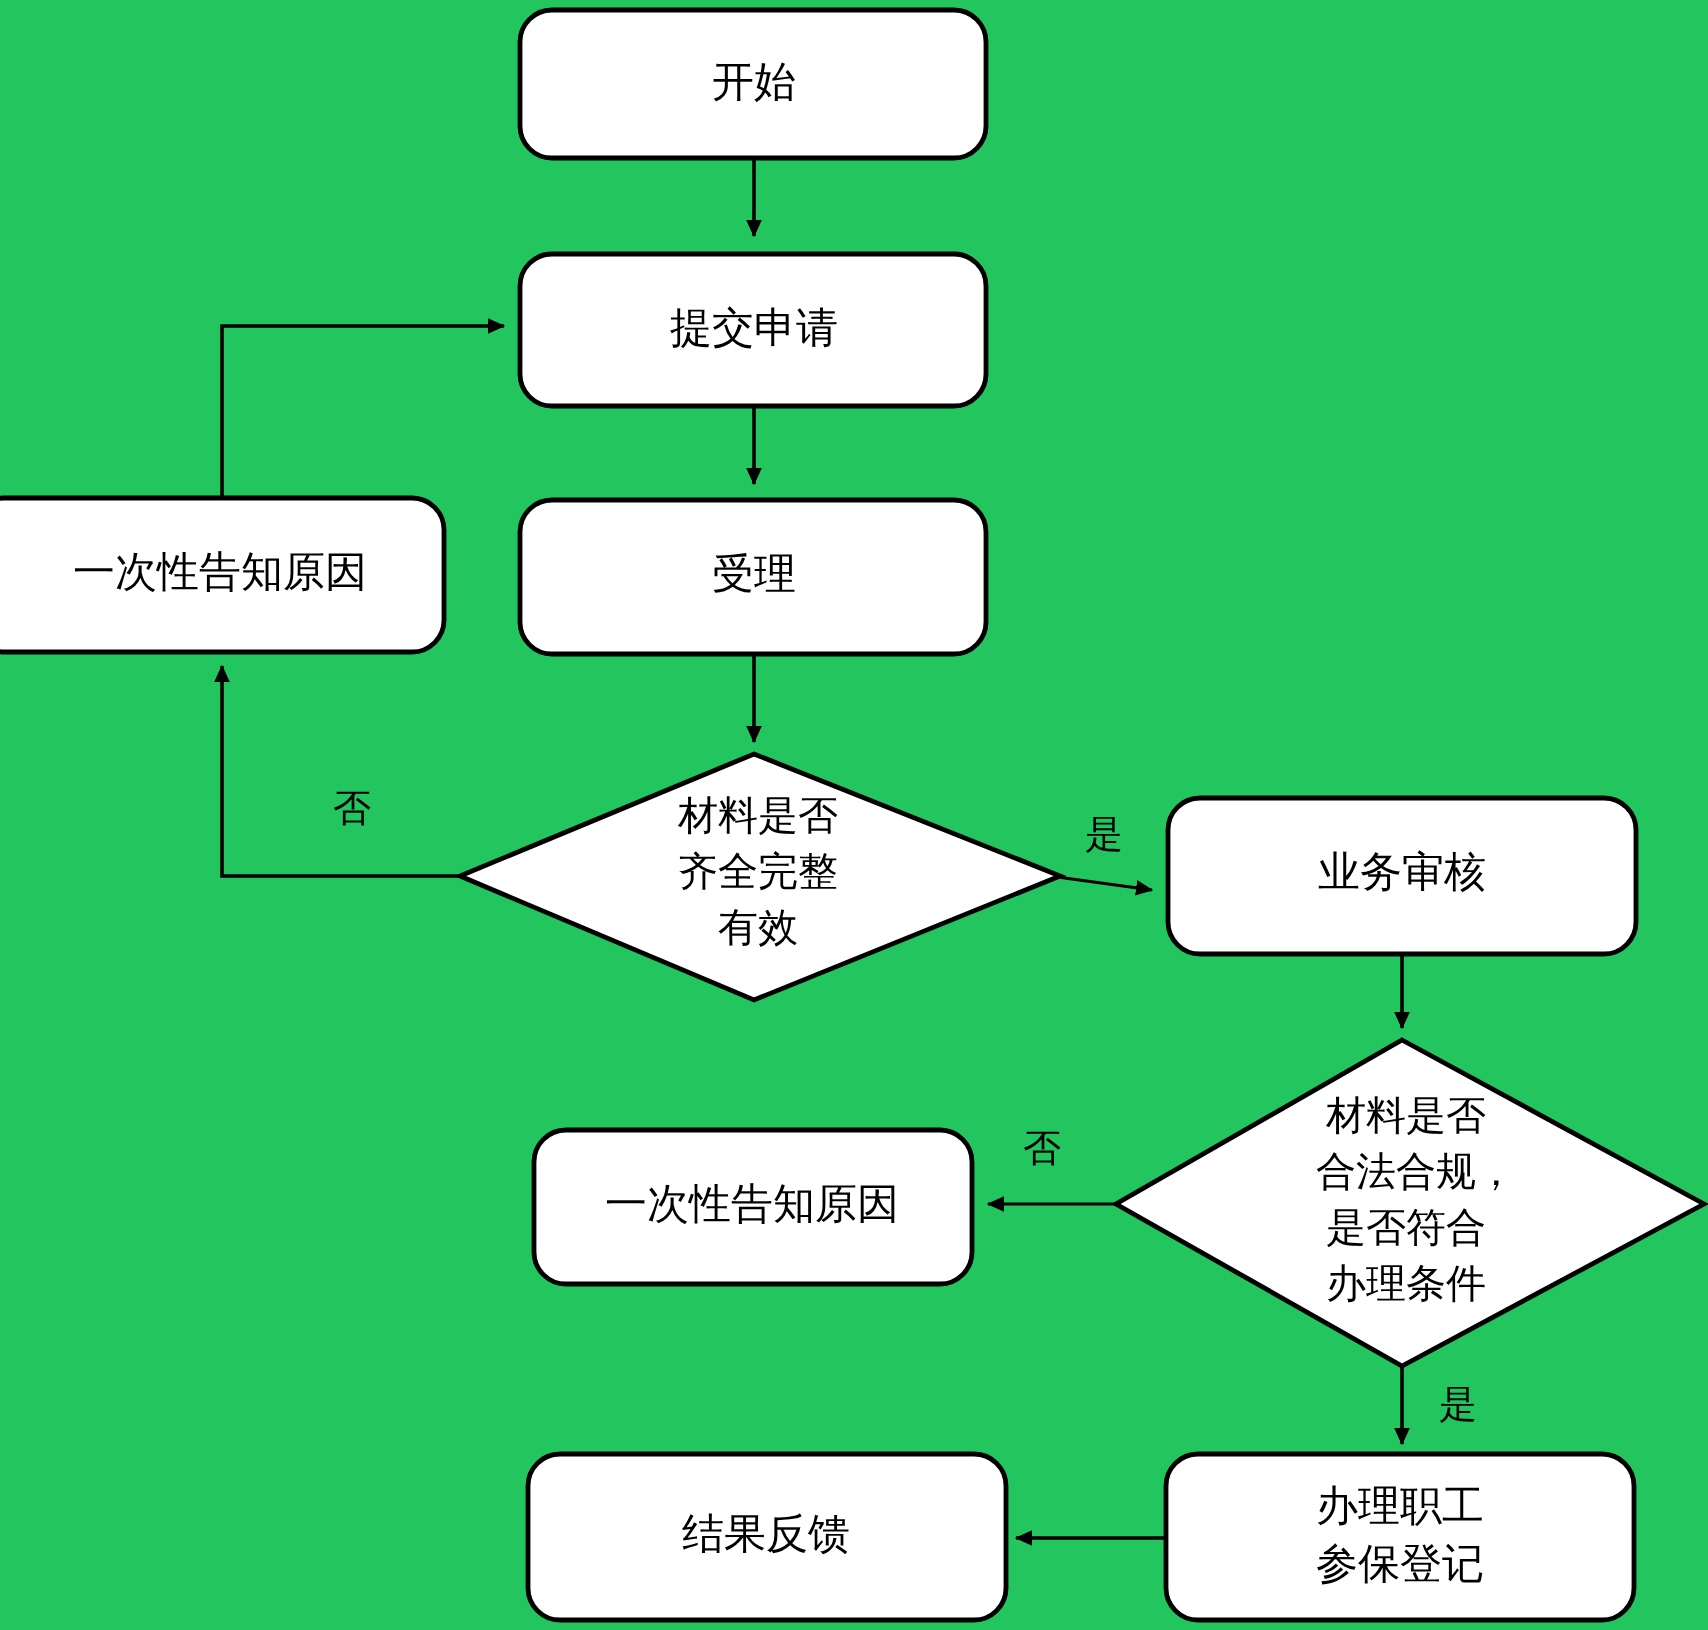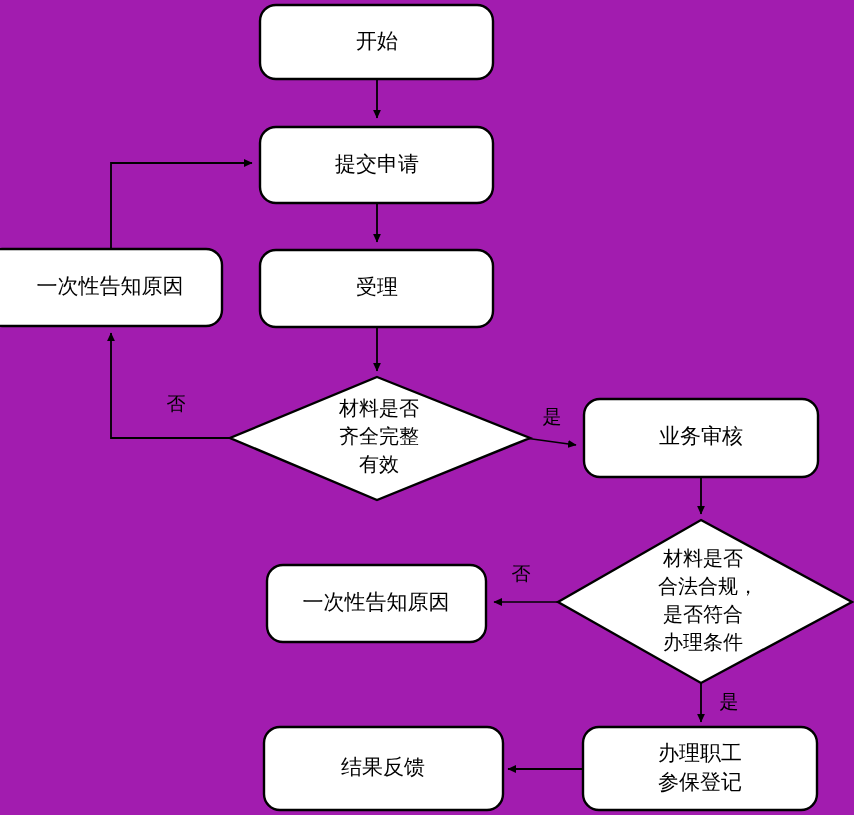--- a/index.html
+++ b/index.html
@@ -7,21 +7,21 @@
     padding: 0;
     background: #ffffff;
   }
   body {
     font-family: "Liberation Serif", "DejaVu Serif", serif;
   }
   #flowchart-root {
     position: relative;
     width: 854px;
     height: 815px;
-    background: #a21caf;
+    background: #22c55e;
     overflow: hidden;
   }
   svg#flow-svg {
     display: block;
     width: 854px;
     height: 815px;
   }
   .node-shape {
     fill: #ffffff;
     stroke: #000000;

